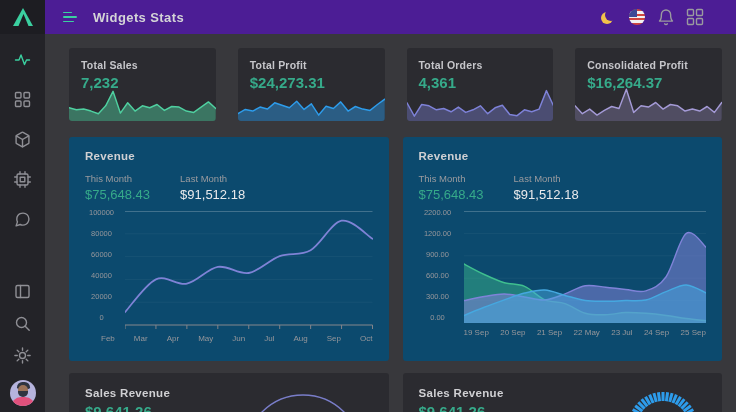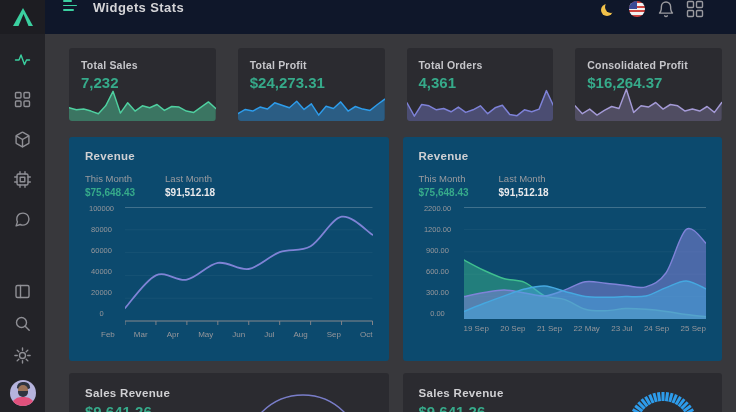--- a/index.html
+++ b/index.html
@@ -17,22 +17,22 @@
   .nav-item svg{stroke:#8f8f95;fill:none;stroke-width:1.4;stroke-linecap:round;stroke-linejoin:round}
   .nav-item.active svg{stroke:#3bd0a0}
   .bottomnav{margin-top:auto;display:flex;flex-direction:column;align-items:center;gap:14px;padding-bottom:6px}
   .bottomnav .nav-item svg{stroke:#8f8f95}
   .avatar{width:26px;height:26px;border-radius:50%;background:#b5b3dd;position:relative;overflow:hidden;cursor:pointer;margin-top:2px}
   .av-hair{position:absolute;top:2px;left:7px;width:13px;height:7px;background:#2e3440;border-radius:6px 6px 2px 2px}
   .av-head{position:absolute;top:5px;left:8px;width:10px;height:11px;background:#9a7258;border-radius:5px}
   .av-beard{position:absolute;top:11px;left:8px;width:10px;height:6px;background:#2e3440;border-radius:0 0 5px 5px}
   .av-shirt{position:absolute;bottom:-4px;left:1px;width:24px;height:13px;background:#e0517c;border-radius:10px 10px 0 0}
   
-  .header{position:absolute;left:45px;top:0;right:0;height:34px;background:#0f172a;
-    display:flex;align-items:flex-start;padding:0 18px;box-sizing:border-box;z-index:4}
+  .header{position:absolute;left:45px;top:0;right:0;height:34px;background:#4c1d95;
+    display:flex;align-items:center;padding:0 18px;box-sizing:border-box;z-index:4}
   .hamburger{display:flex;flex-direction:column;gap:3px;cursor:pointer;width:15px}
   .hamburger span{display:block;height:1.6px;background:#3bd0a0;border-radius:1px}
   .hamburger .b1{width:9px}.hamburger .b2{width:14px}.hamburger .b3{width:11px}
   .title{margin-left:15px;font-size:13px;font-weight:bold;color:#d4d4d7;letter-spacing:.4px}
   .hicons{margin-left:auto;display:flex;align-items:center;gap:11px;margin-right:14px}
   .hicon{width:18px;height:18px;display:flex;align-items:center;justify-content:center;cursor:pointer;position:relative}
   .moon{display:block;width:12px;height:12px;border-radius:50%;box-shadow:-4px 3px 0 0 #f2c24a;transform:translate(3px,-2px)}
   .flag{width:16px;height:16px;border-radius:50%;overflow:hidden;position:relative;
     background:repeating-linear-gradient(180deg,#cf4540 0 2.3px,#f2f2f2 2.3px 4.6px)}
   .flag::after{content:"";position:absolute;left:0;top:0;width:8px;height:8px;background:#3c4a96}
@@ -43,21 +43,21 @@
   .card{height:73px;background:#2b2b30;border-radius:3px;position:relative;overflow:hidden}
   .card .label{font-size:10.5px;color:#c6c6ca;padding:11px 12px 0;font-weight:bold;letter-spacing:.2px}
   .card .value{font-size:15px;font-weight:bold;color:#36aa8a;padding:3px 12px 0}
   .card svg{position:absolute;left:0;bottom:0;width:100%;height:33px;display:block}
   
   .panels{display:grid;grid-template-columns:1fr 1fr;gap:14px;margin-top:16px}
   .panel{height:224px;background:#0c4a6e;border-radius:3px;padding:13px 16px;box-sizing:border-box}
   .ptitle{font-size:11.5px;font-weight:bold;color:#d0d0d3;letter-spacing:.3px}
   .pstats{display:flex;gap:30px;margin-top:11px}
   .pstat .sl{font-size:9.5px;color:#9b9b9f}
-  .pstat .sv{font-size:10px;font-weight:bold;margin-top:3px}
+  .pstat .sv{font-size:13px;font-weight:normal;margin-top:3px}
   .green{color:#36aa8a}.white{color:#eaeaec}
   .chartwrap{display:flex;margin-top:9px}
   .yaxis{display:flex;flex-direction:column;justify-content:space-between;align-items:center;
     font-size:7.5px;color:#97979b;padding-right:7px;height:114px;transform:translateY(-3px)}
   .yaxis.w1{width:33px}.yaxis.w2{width:38px}
   .plot{flex:1;height:120px}
   .plot svg{width:100%;height:100%;display:block}
   .plot.h112{height:112px}
   .xaxis{display:flex;justify-content:space-between;font-size:8px;color:#97979b;margin-top:3px}
   .xaxis.m1{margin-left:16px}.xaxis.m2{margin-left:45px}

